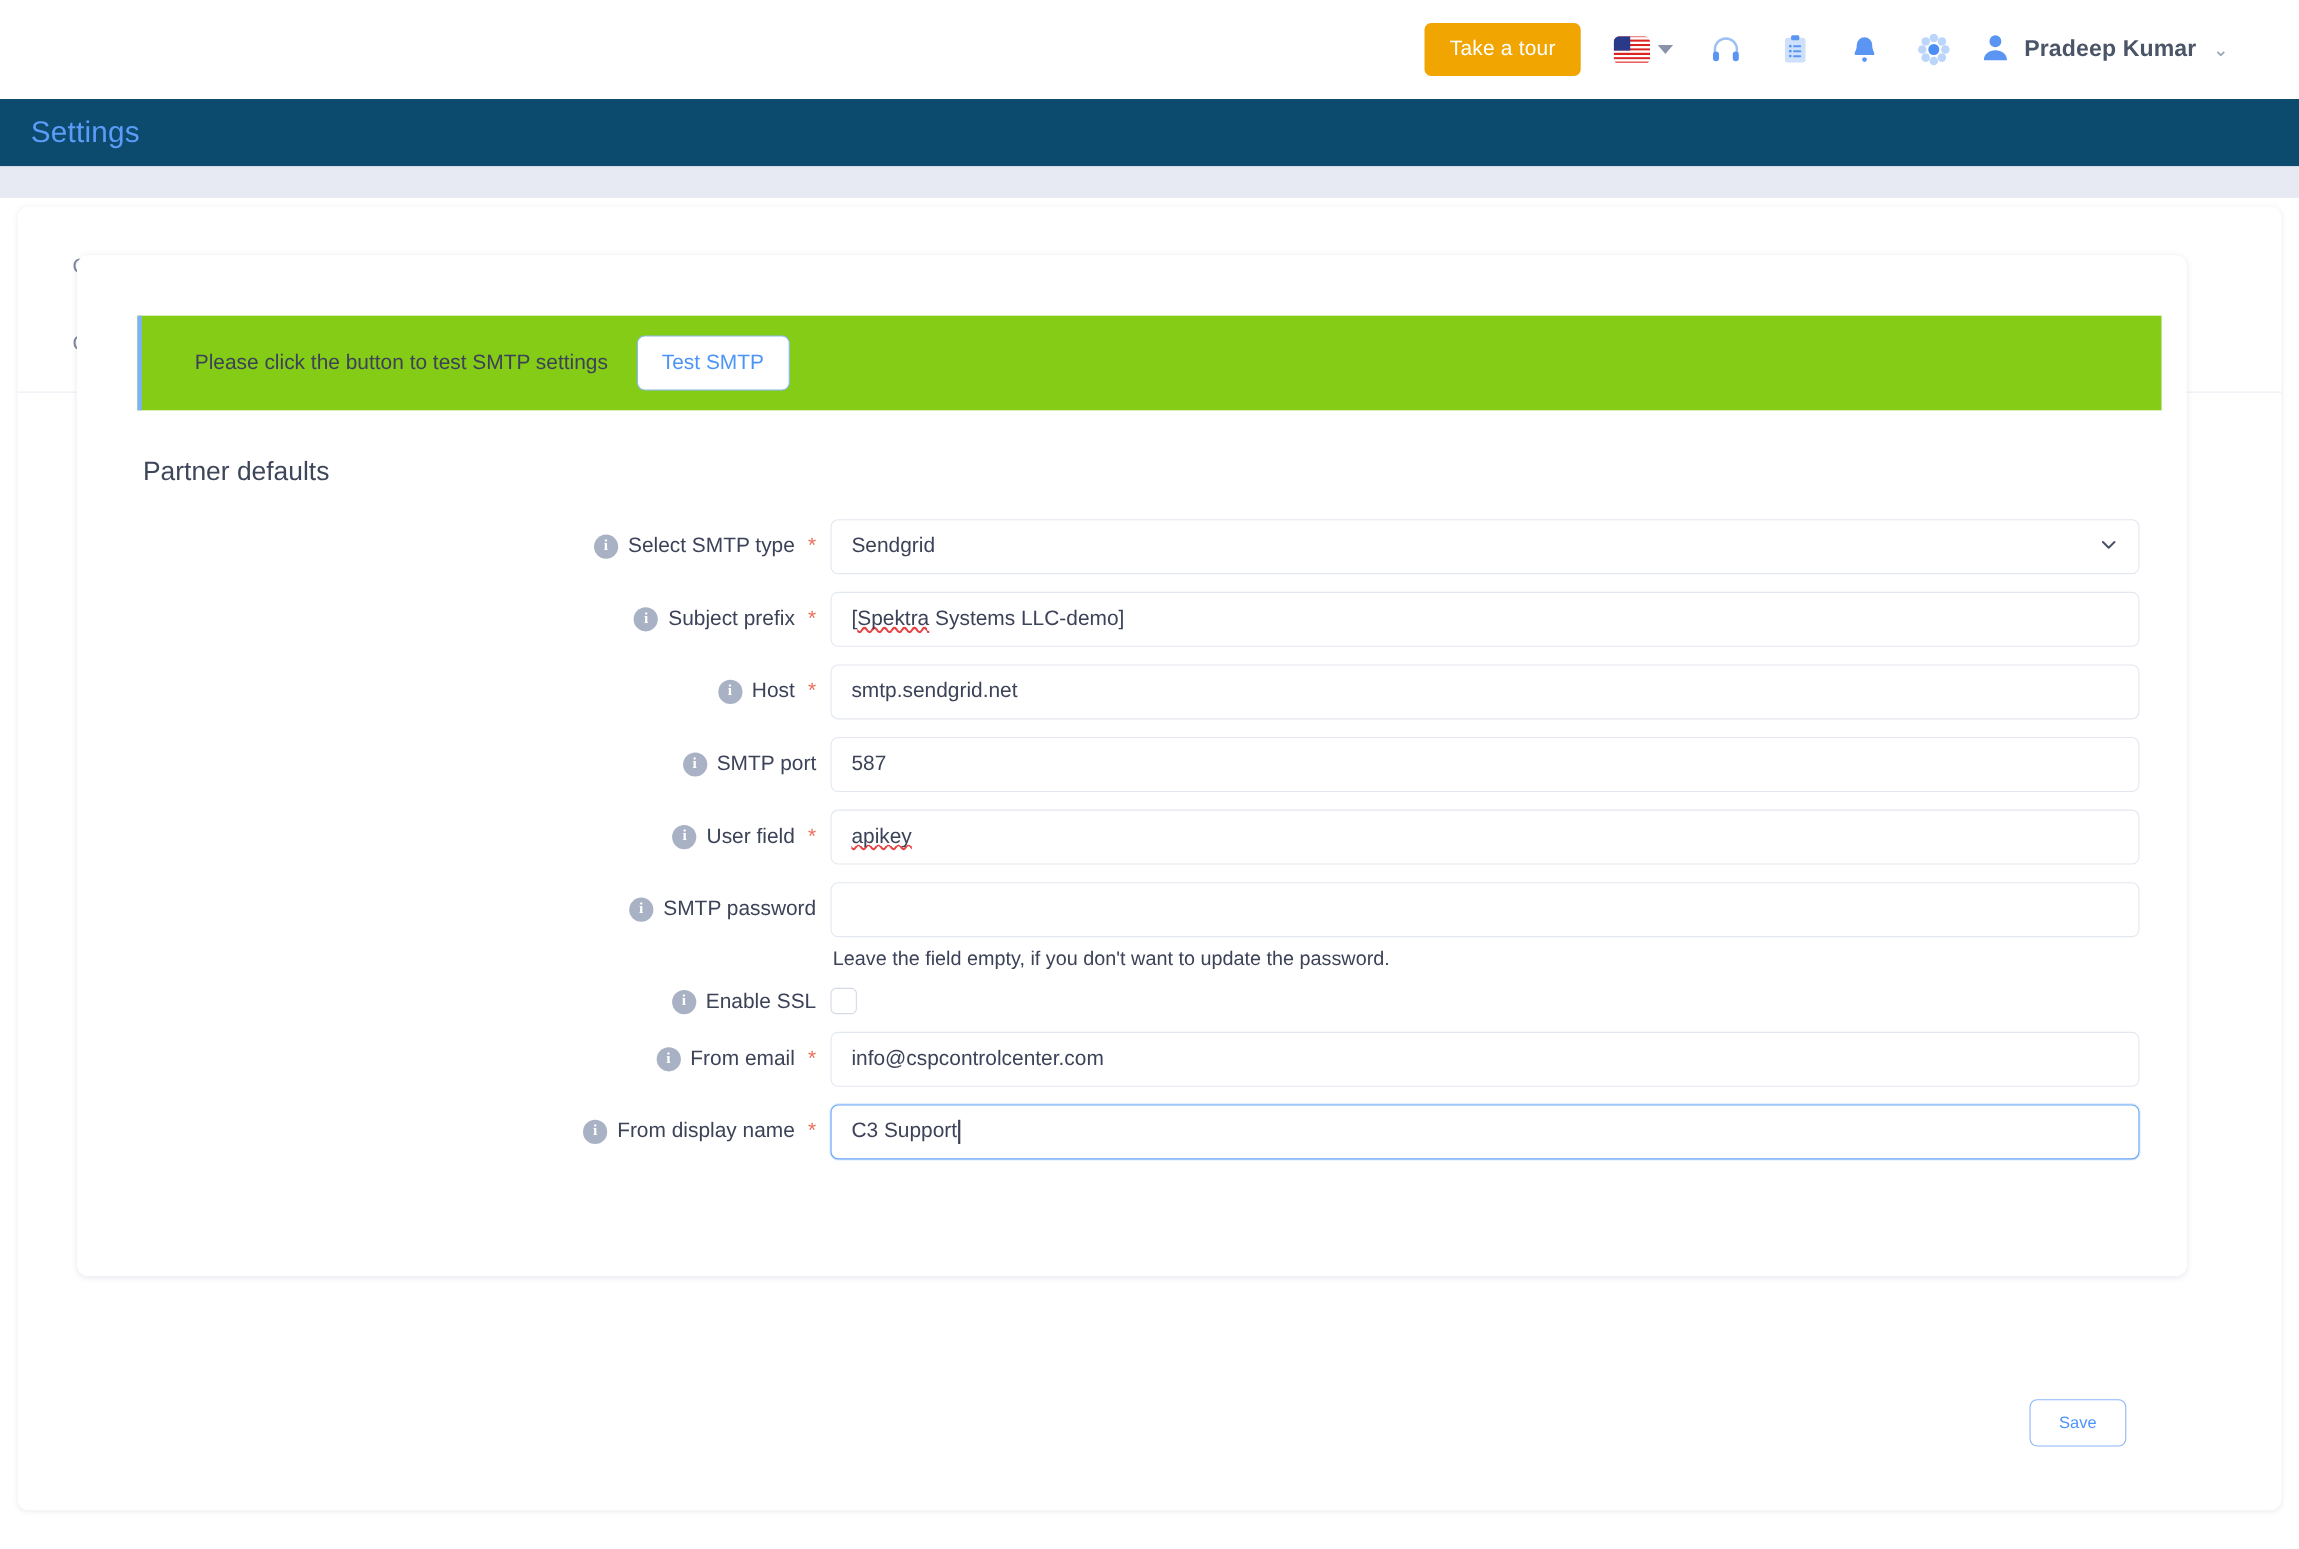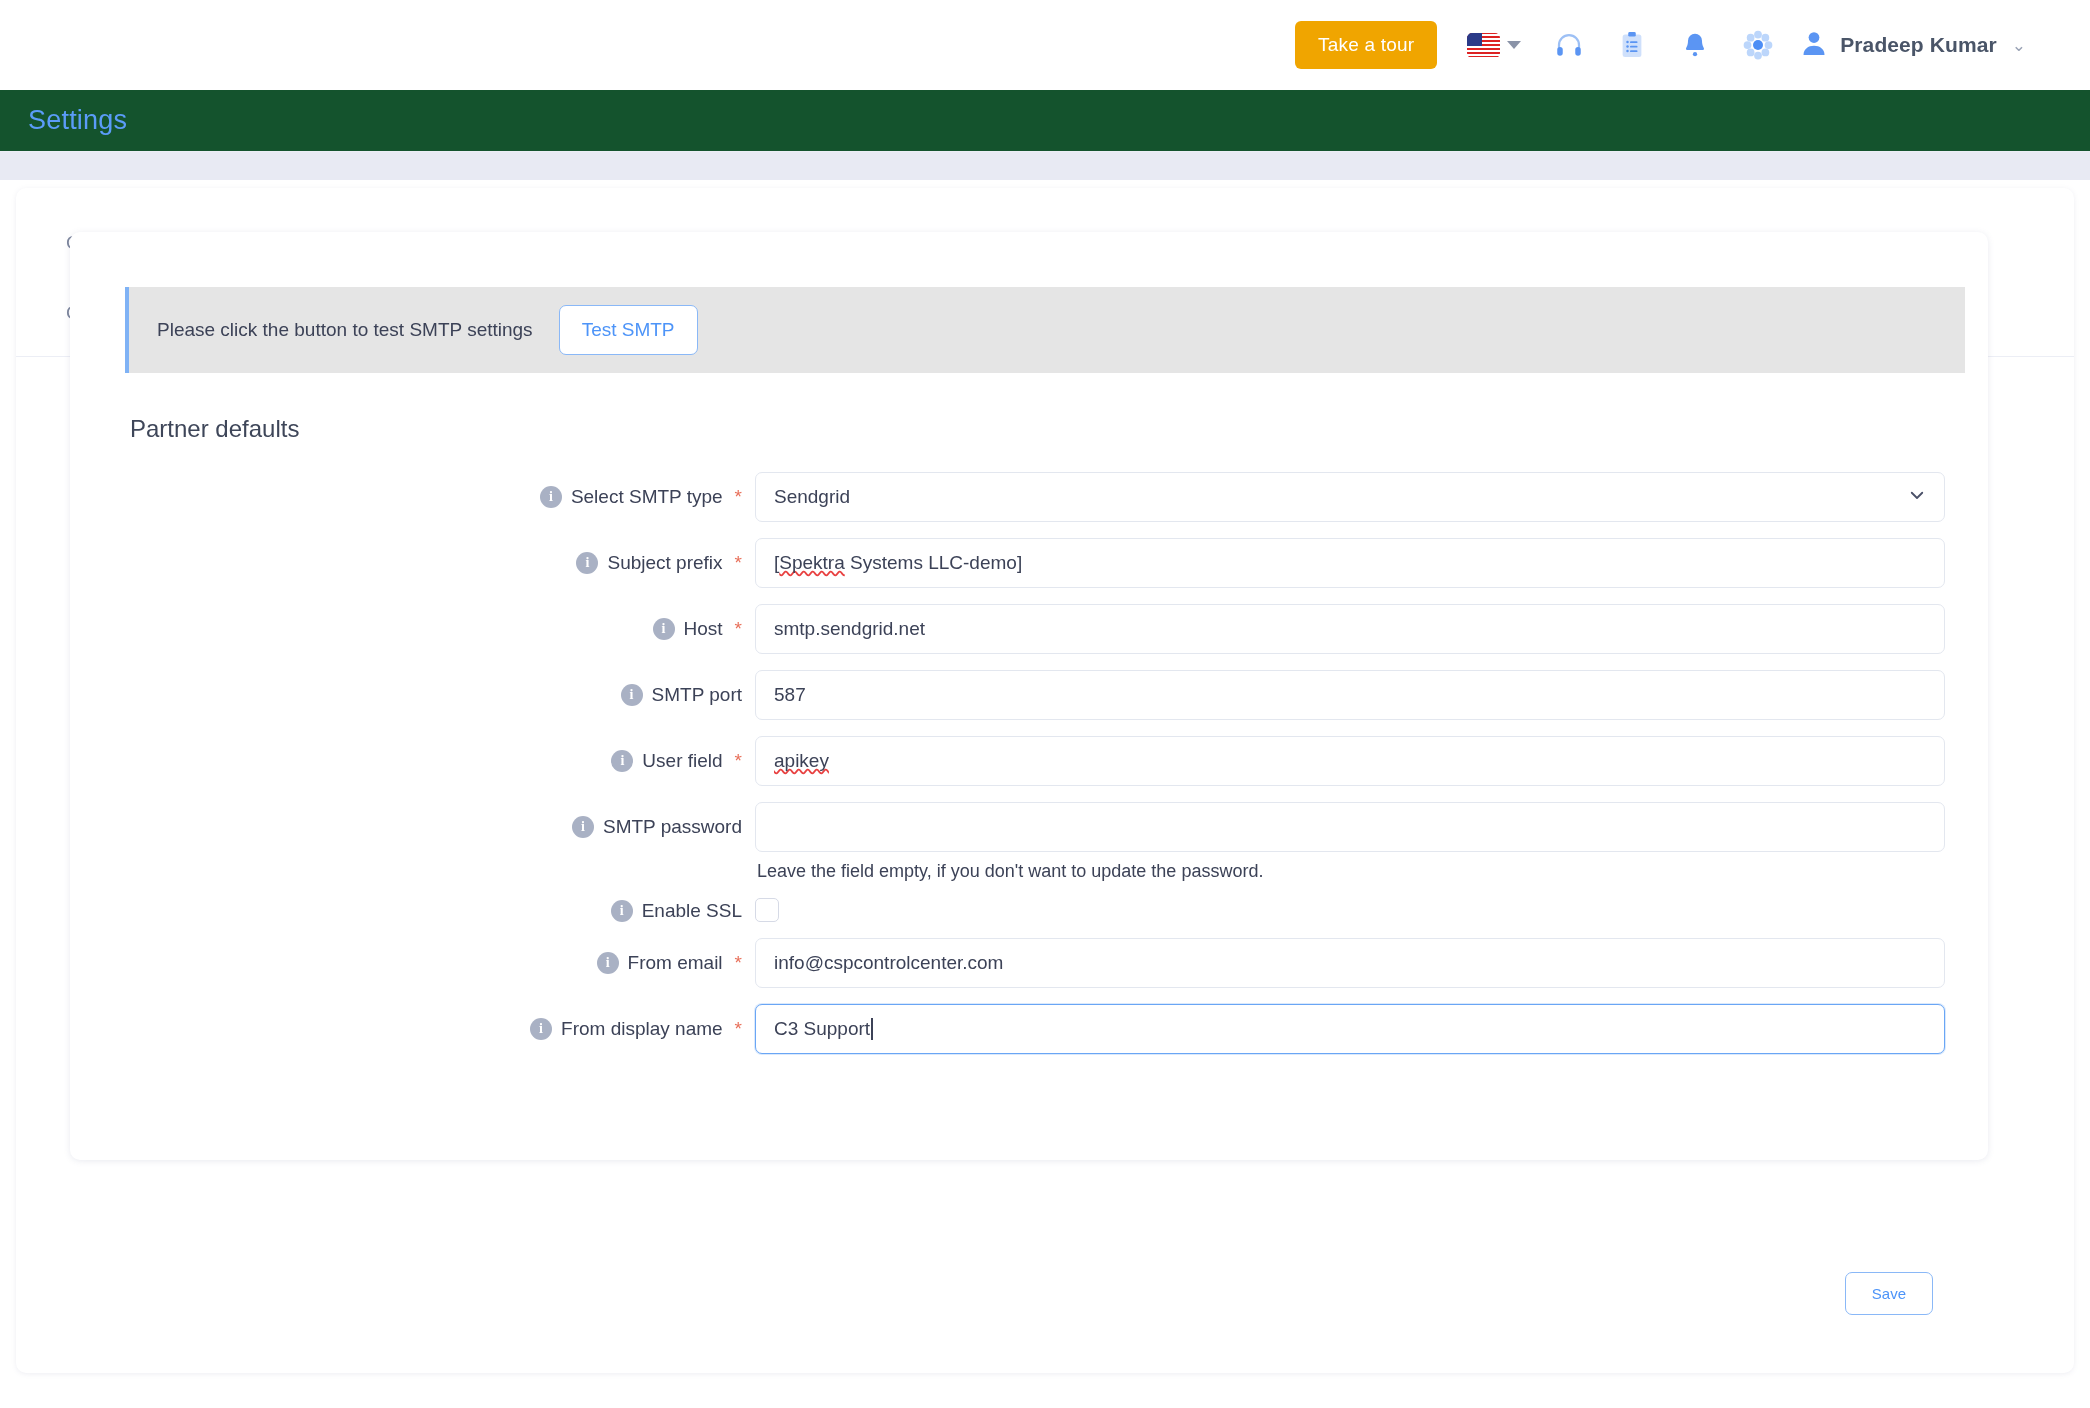--- a/index.html
+++ b/index.html
@@ -44,21 +44,21 @@
   }
   .ic { margin-left: 33px; }
   .username {
     margin-left: 26px; display:flex; align-items:center; gap:11px; cursor:pointer;
   }
   .username .name { font-size:21px; color:#4a5568; font-weight:600; letter-spacing:.1px;}
   .chev-sm { color:#9aa3b5; font-size:17px; margin-left:4px; }
 
   
   .titlebar {
-    height: 62px; background:#14532d; display:flex; align-items:center;
+    height: 62px; background:#0c4a6e; display:flex; align-items:center;
     padding-left: 28px; border-bottom: 1px solid #eceef5;
   }
   .titlebar .t { font-size:27px; color:#5b9cf8; font-weight:500; letter-spacing:.2px;}
 
   
   .greyband { height: 28px; background:#e8eaf3; }
 
   
   .outer-card {
     position:absolute; left:16px; top:188px; width:2058px; height:1185px;
@@ -85,22 +85,22 @@
   
   .inner-card {
     position:absolute; left:70px; top:232px; width:1918px; height:928px;
     background:#ffffff; border-radius:10px;
     box-shadow: 0 1px 6px rgba(120,125,160,.16);
   }
 
   
   .smtp-banner {
     position:absolute; left:55px; top:55px; width:1840px; height:86px;
-    background:#e5e5e5; border-left: 4px solid #7fb2f5;
-    display:flex; align-items:center; padding-left: 28px; gap: 26px;
+    background:#84cc16; border-left: 4px solid #7fb2f5;
+    display:flex; align-items:center; padding-left: 48px; gap: 26px;
   }
   .smtp-banner .txt { font-size:19px; color:#3c4257; }
   .test-smtp {
     border:1px solid #8ab8f7; background:#ffffff; color:#4d94f8;
     font-size:19px; border-radius:7px; padding:13px 22px; cursor:pointer;
     font-family:"Liberation Sans", sans-serif;
   }
 
   
   .section-title {

